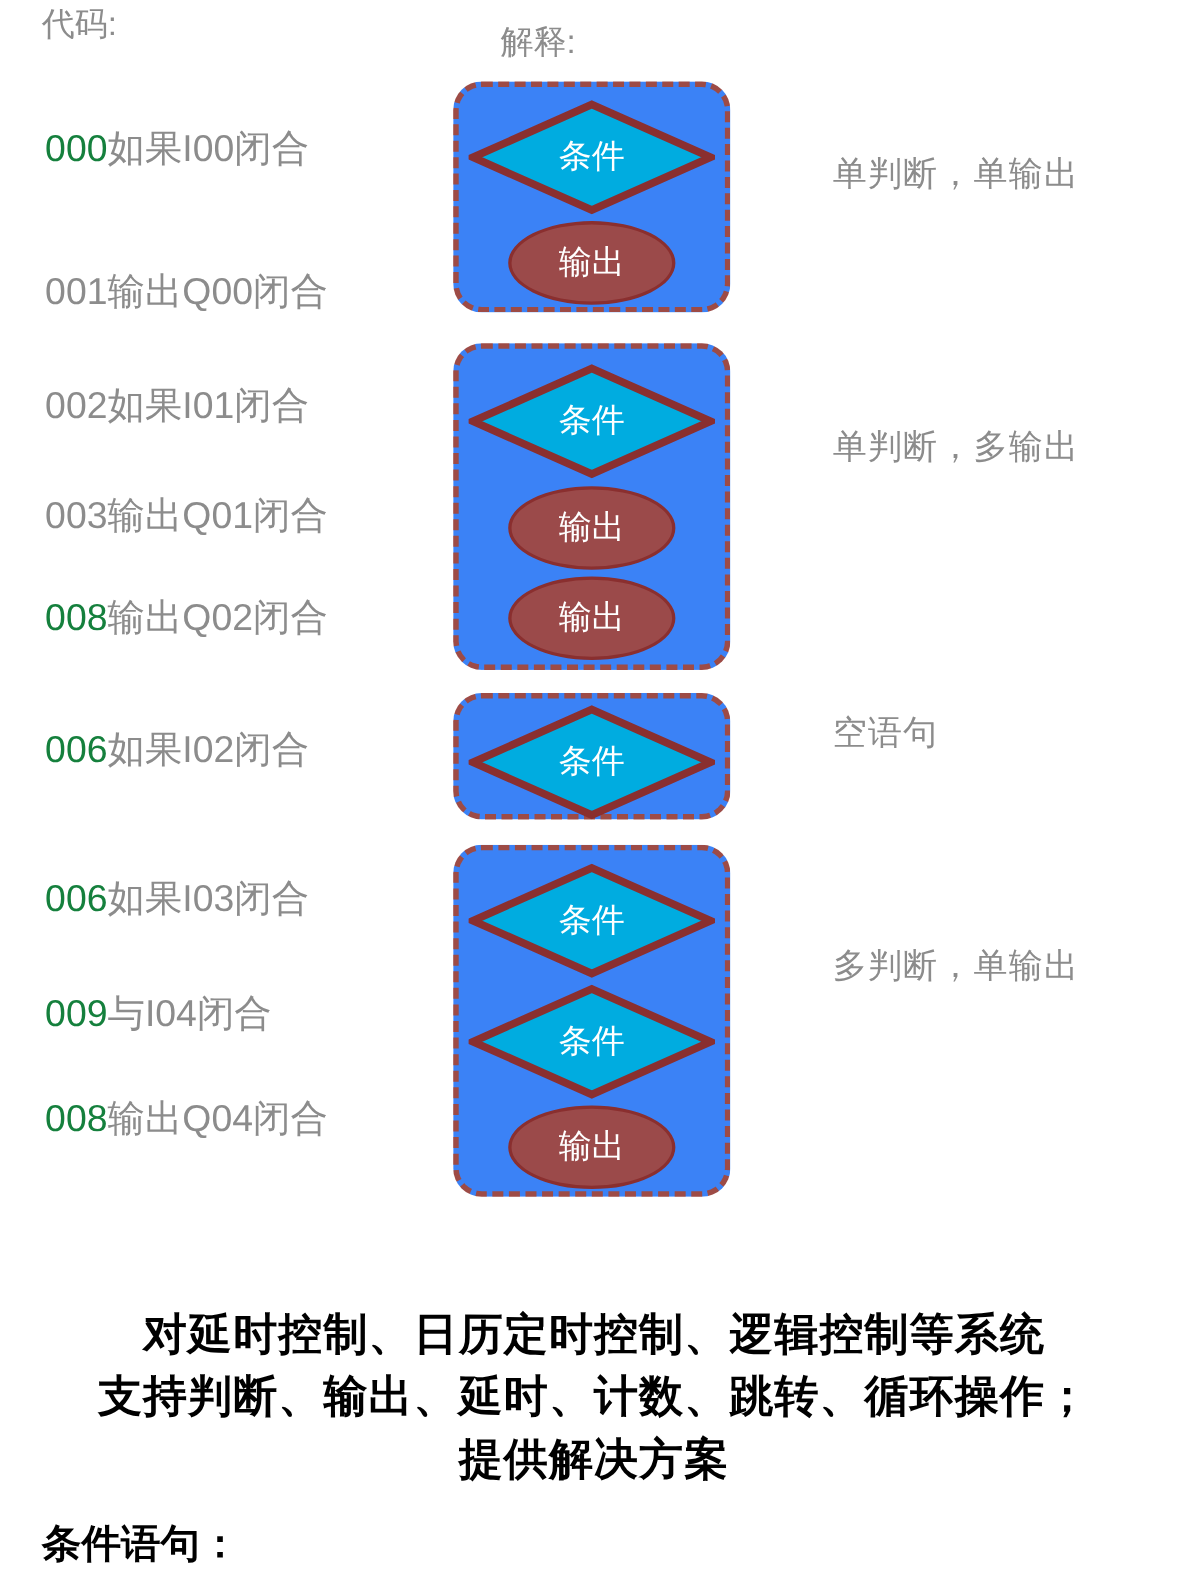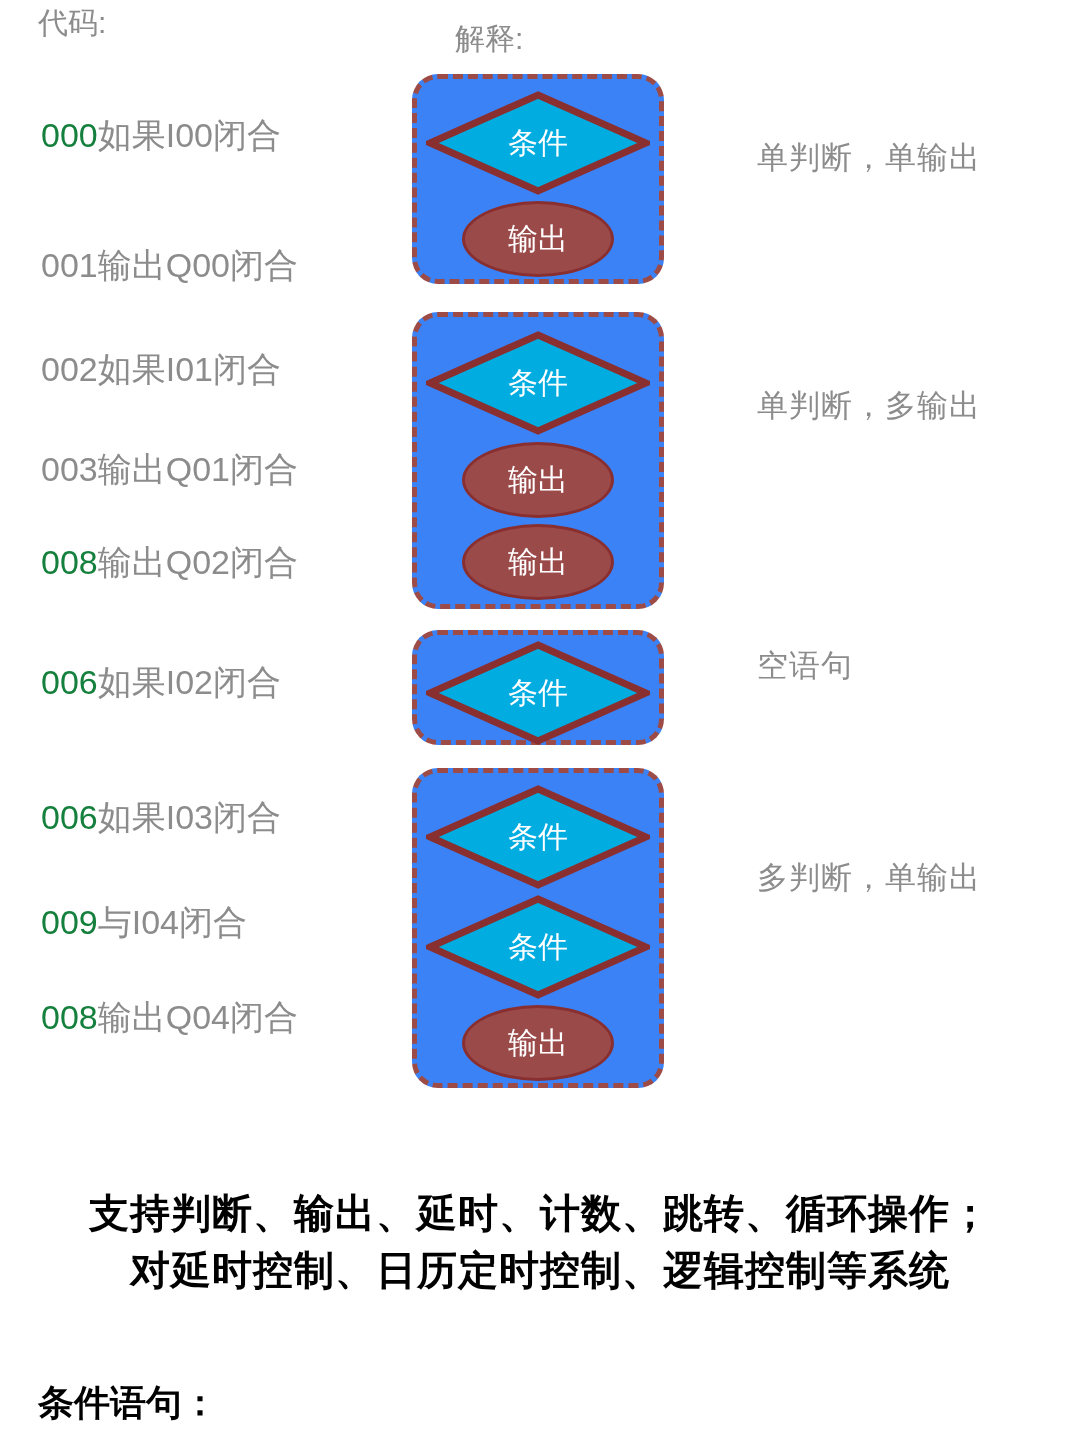--- a/index.html
+++ b/index.html
@@ -206,17 +206,18 @@
   </div>
 
 <div id="explanation-column">
     <div class="expl-label" style="top: 142px;">单判断，单输出</div>
     <div class="expl-label" style="top: 390px;">单判断，多输出</div>
     <div class="expl-label" style="top: 650px;">空语句</div>
     <div class="expl-label" style="top: 862px;">多判断，单输出</div>
   </div>
 
 <div id="summary-paragraph">
+  <span class="ln">对延时控制、日历定时控制、逻辑控制等系统</span>
   <span class="ln">支持判断、输出、延时、计数、跳转、循环操作；</span>
-  <span class="ln">对延时控制、日历定时控制、逻辑控制等系统</span>
+  <span class="ln">提供解决方案</span>
 </div>
 
 <div id="footer-label">条件语句：</div>
 
 </body></html>

